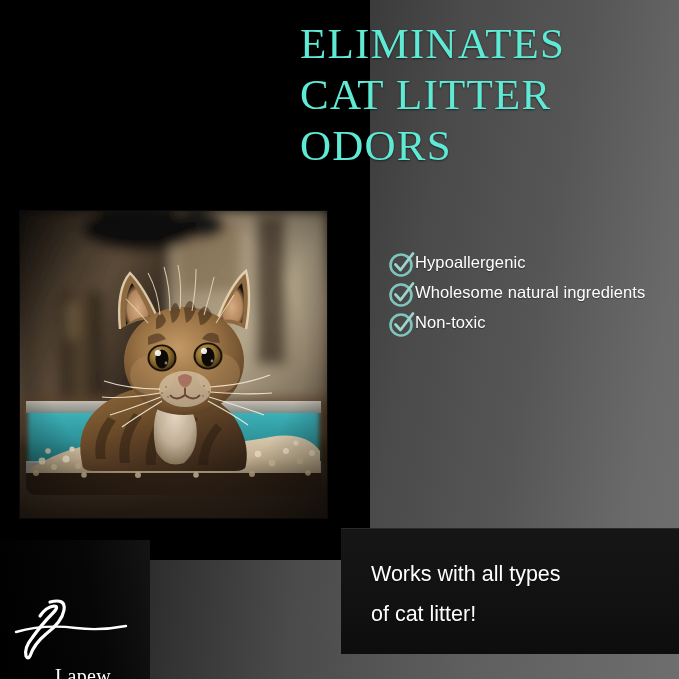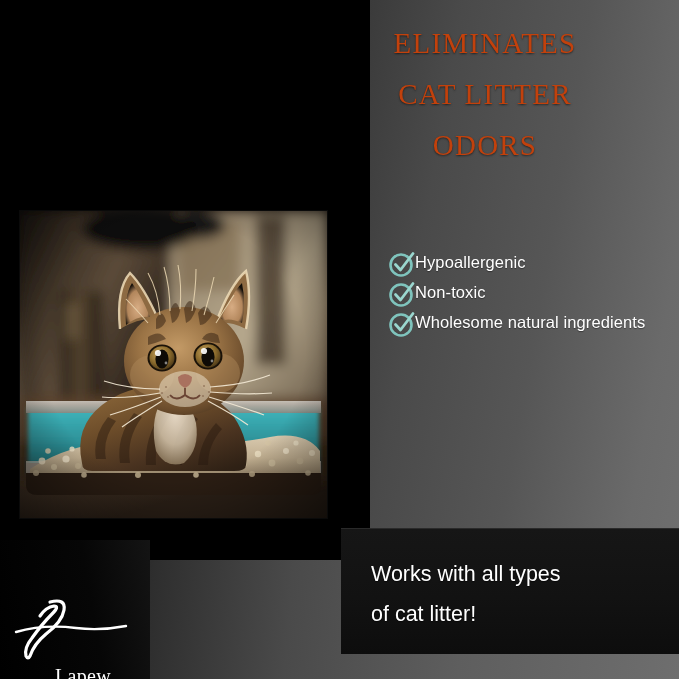--- a/index.html
+++ b/index.html
@@ -29,24 +29,24 @@
     background:linear-gradient(95deg,#1d1d1d 0%,#2e2e2e 8%,#4a4a4a 32%,#5e5e5e 62%,#6e6e6e 100%);
   }
   .bg-bottom-left-black{
     position:absolute; left:0; top:540px; width:150px; height:139px;
     background:linear-gradient(80deg,#000 0%,#060606 60%,#141414 100%);
   }
 
   
   .headline{
     position:absolute; left:300px; top:18px; width:370px;
-    text-align:center;
+    text-align:left;
     font-family:"Liberation Serif", serif;
-    color:#c2410c;
-    font-size:29px;
+    color:#5eead4;
+    font-size:43px;
     line-height:51px;
     letter-spacing:1.2px;
     text-shadow:0 1px 2px rgba(0,0,0,.55);
     white-space:pre-line;
   }
 
   
   .features{
     position:absolute; left:389px; top:250px; width:285px;
   }
@@ -353,31 +353,31 @@
       <span class="txt">Hypoallergenic</span>
     </div>
 
     <div class="feature">
       <span class="ico">
         <svg width="26" height="26" viewBox="0 0 26 26">
           <circle cx="12" cy="14" r="10.5" fill="none" stroke="#7fc4bd" stroke-width="2.6"></circle>
           <path d="M6.5 13.5 L11.5 19 L24 2.5" fill="none" stroke="#9ad6ce" stroke-width="2.8" stroke-linecap="round" stroke-linejoin="round"></path>
         </svg>
       </span>
-      <span class="txt">Non-toxic</span>
+      <span class="txt">Wholesome natural ingredients</span>
     </div>
 
     <div class="feature">
       <span class="ico">
         <svg width="26" height="26" viewBox="0 0 26 26">
           <circle cx="12" cy="14" r="10.5" fill="none" stroke="#7fc4bd" stroke-width="2.6"></circle>
           <path d="M6.5 13.5 L11.5 19 L24 2.5" fill="none" stroke="#9ad6ce" stroke-width="2.8" stroke-linecap="round" stroke-linejoin="round"></path>
         </svg>
       </span>
-      <span class="txt">Wholesome natural ingredients</span>
+      <span class="txt">Non-toxic</span>
     </div>
 
 
   </div>
 
   <div class="caption-box">
     <div class="caption-text">Works with all types
 of cat litter!</div>
   </div>
 

